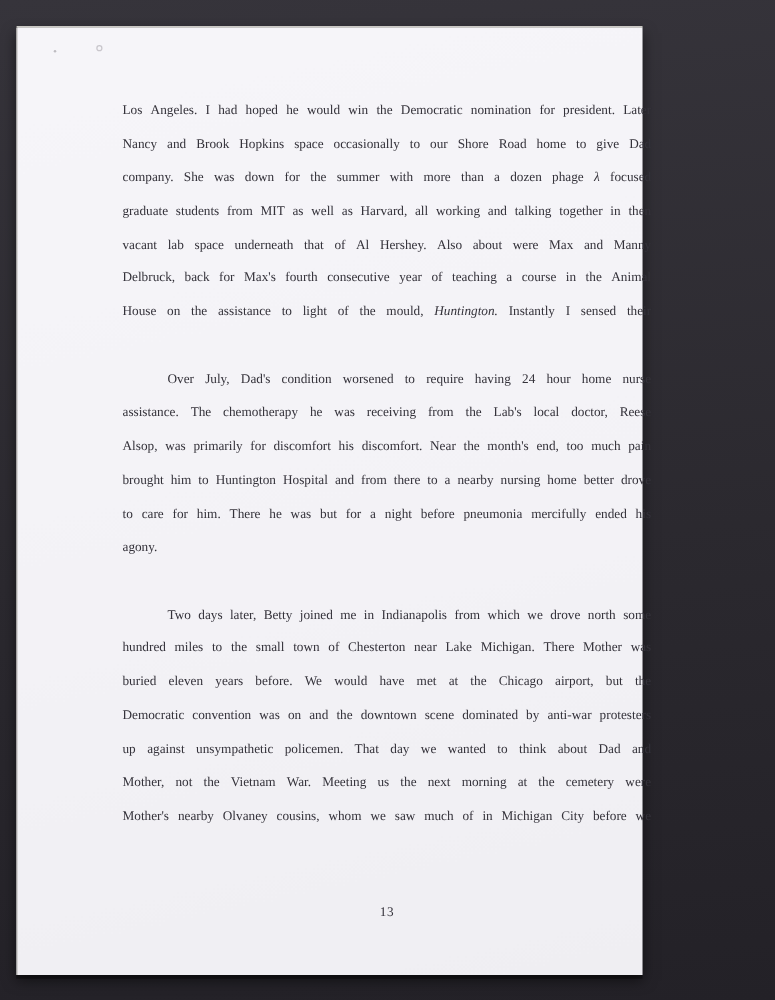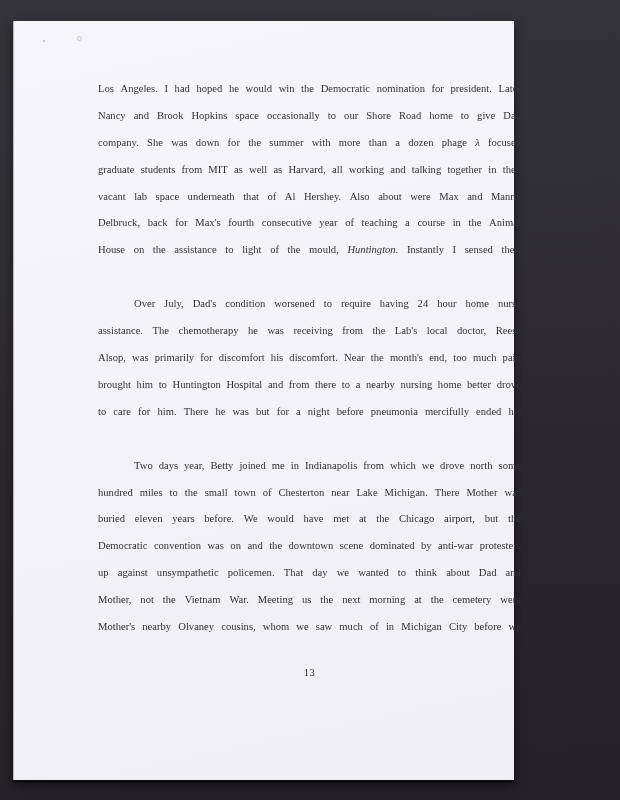--- a/index.html
+++ b/index.html
@@ -57,21 +57,21 @@
   .line:not(.justified) {
     white-space: pre;
   }
   .line:not(.justified).first-line-indent {
     padding-left: 36px;
   }
   .word { white-space: pre; flex: 0 0 auto; }
   .italic { font-style: italic; }
   .paragraph + .paragraph { margin-top: 27px; }
   .page-number {
-    margin-top: 19px;
+    margin-top: 50px;
     text-align: center;
     letter-spacing: 0.5px;
   }
 </style>
 </head>
 <body>
 
 <div class="paper">
   <div class="speck speck-1"></div>
   <div class="speck speck-2"></div>
@@ -266,26 +266,27 @@
           <span class="word">but</span>
           <span class="word">for</span>
           <span class="word">a</span>
           <span class="word">night</span>
           <span class="word">before</span>
           <span class="word">pneumonia</span>
           <span class="word">mercifully</span>
           <span class="word">ended</span>
           <span class="word">his</span>
         </div>
+        <div class="line"><span class="">agony.</span></div>
       </div>
       <div class="paragraph">
         <div class="line justified first-line-indent">
           <span class="word">Two</span>
           <span class="word">days</span>
-          <span class="word">year,</span>
+          <span class="word">later,</span>
           <span class="word">Betty</span>
           <span class="word">joined</span>
           <span class="word">me</span>
           <span class="word">in</span>
           <span class="word">Indianapolis</span>
           <span class="word">from</span>
           <span class="word">which</span>
           <span class="word">we</span>
           <span class="word">drove</span>
           <span class="word">north</span>

